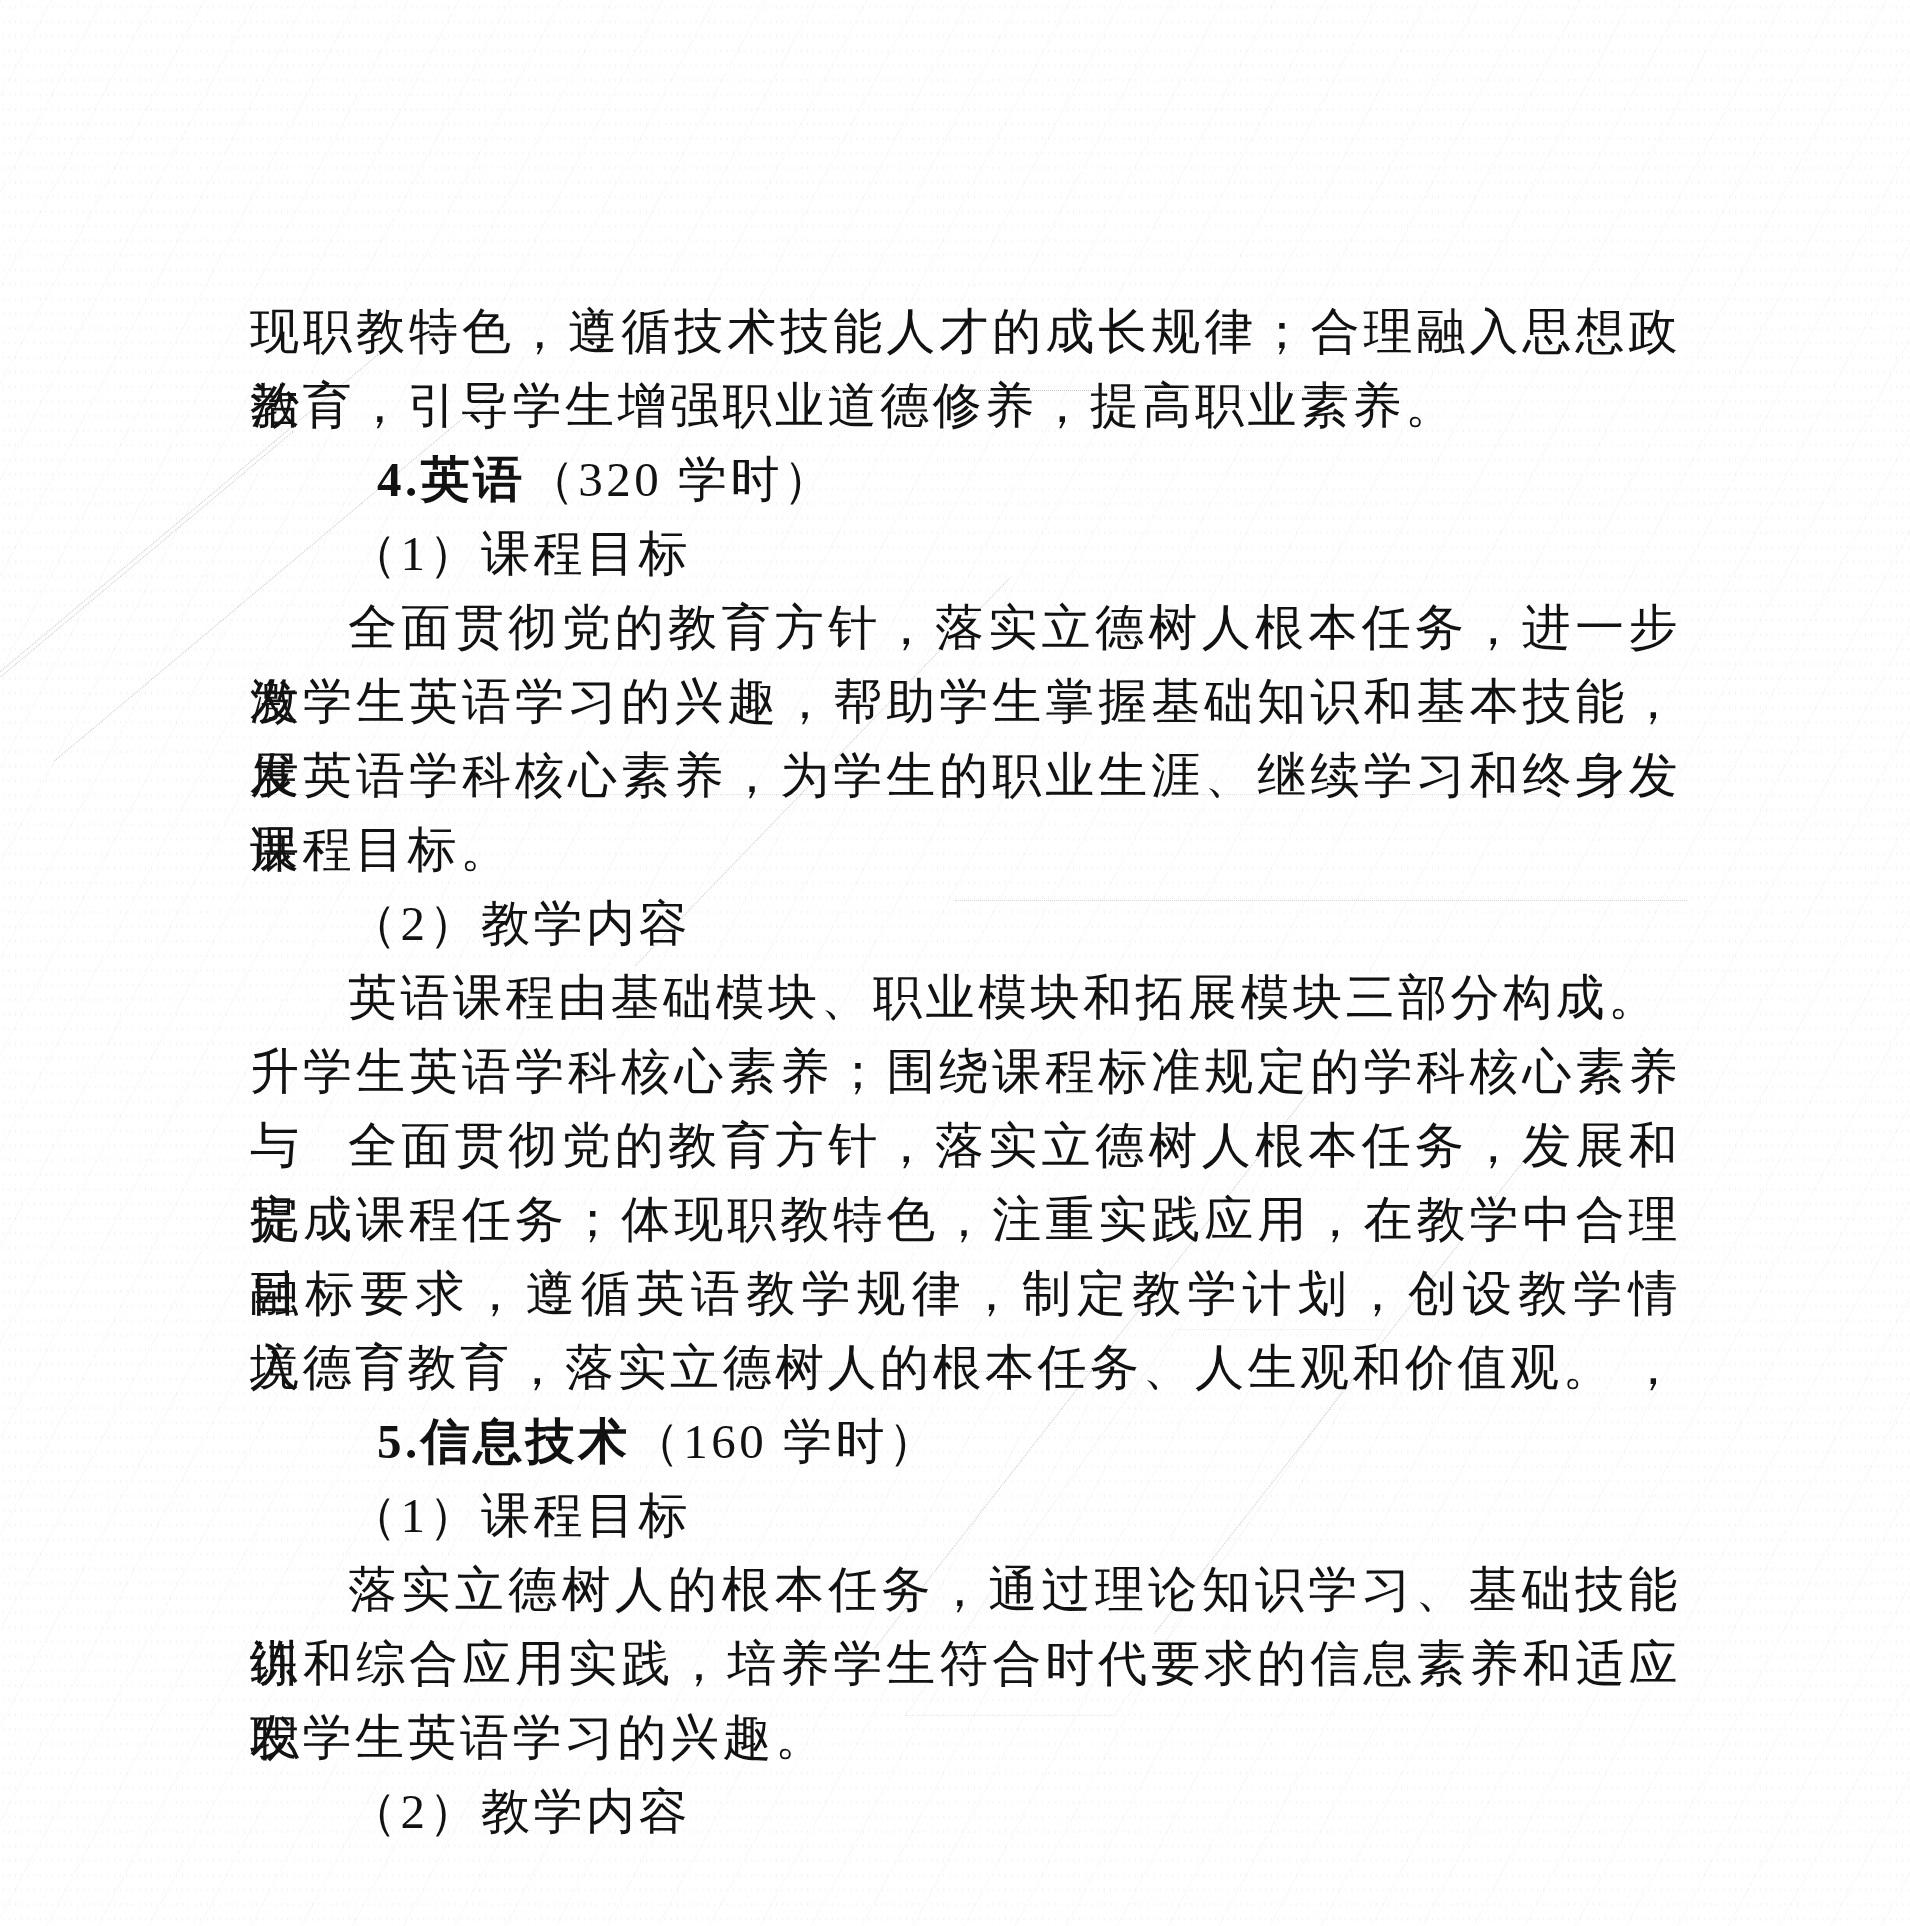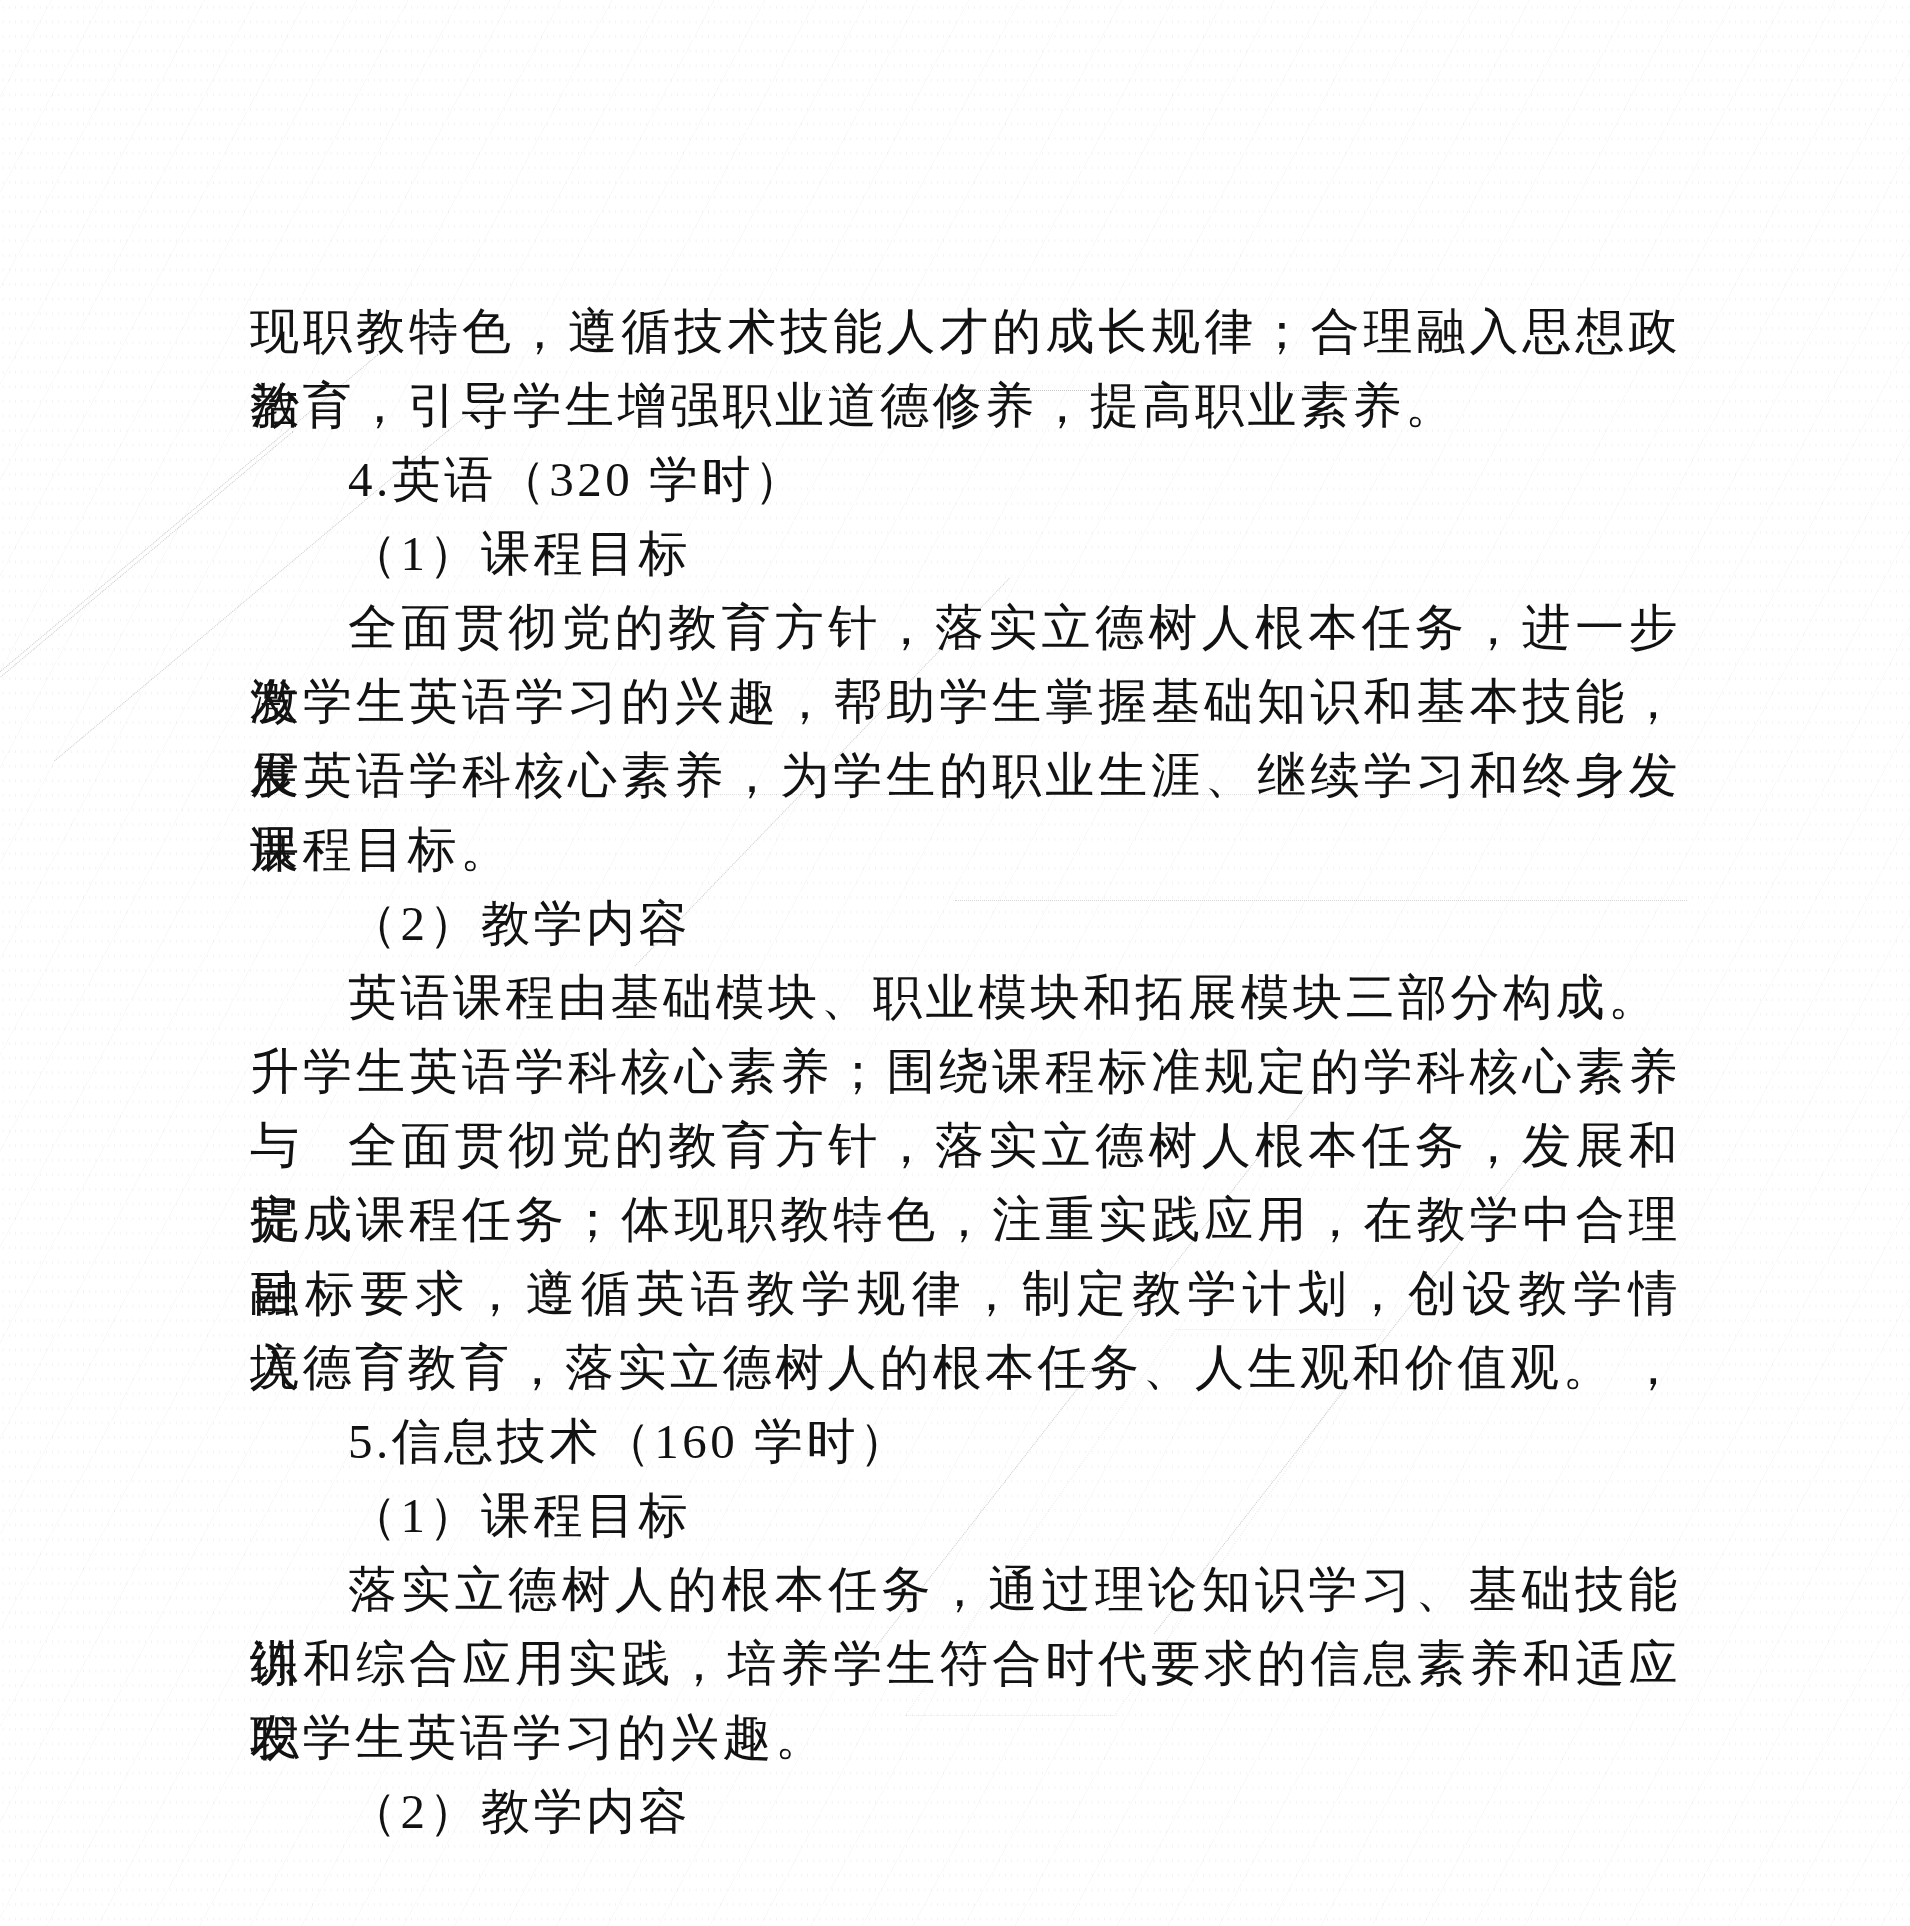--- a/index.html
+++ b/index.html
@@ -50,21 +50,21 @@
     letter-spacing: 3.5px;
     white-space: nowrap;
   }
   .line.just {
     white-space: normal;
     text-align: justify;
     text-align-last: justify;
     text-justify: inter-character;
   }
   .line.ind { text-indent: 2em; }
-  .line b { font-weight: 400; }
+  .line b { font-weight: 700; margin-left: 29px; }
   
   .art {
     position: absolute;
     pointer-events: none;
     z-index: 1;
   }
   .diag {
     width: 0;
     border-left: 1.2px dotted rgba(70,70,70,0.28);
     transform-origin: top left;

